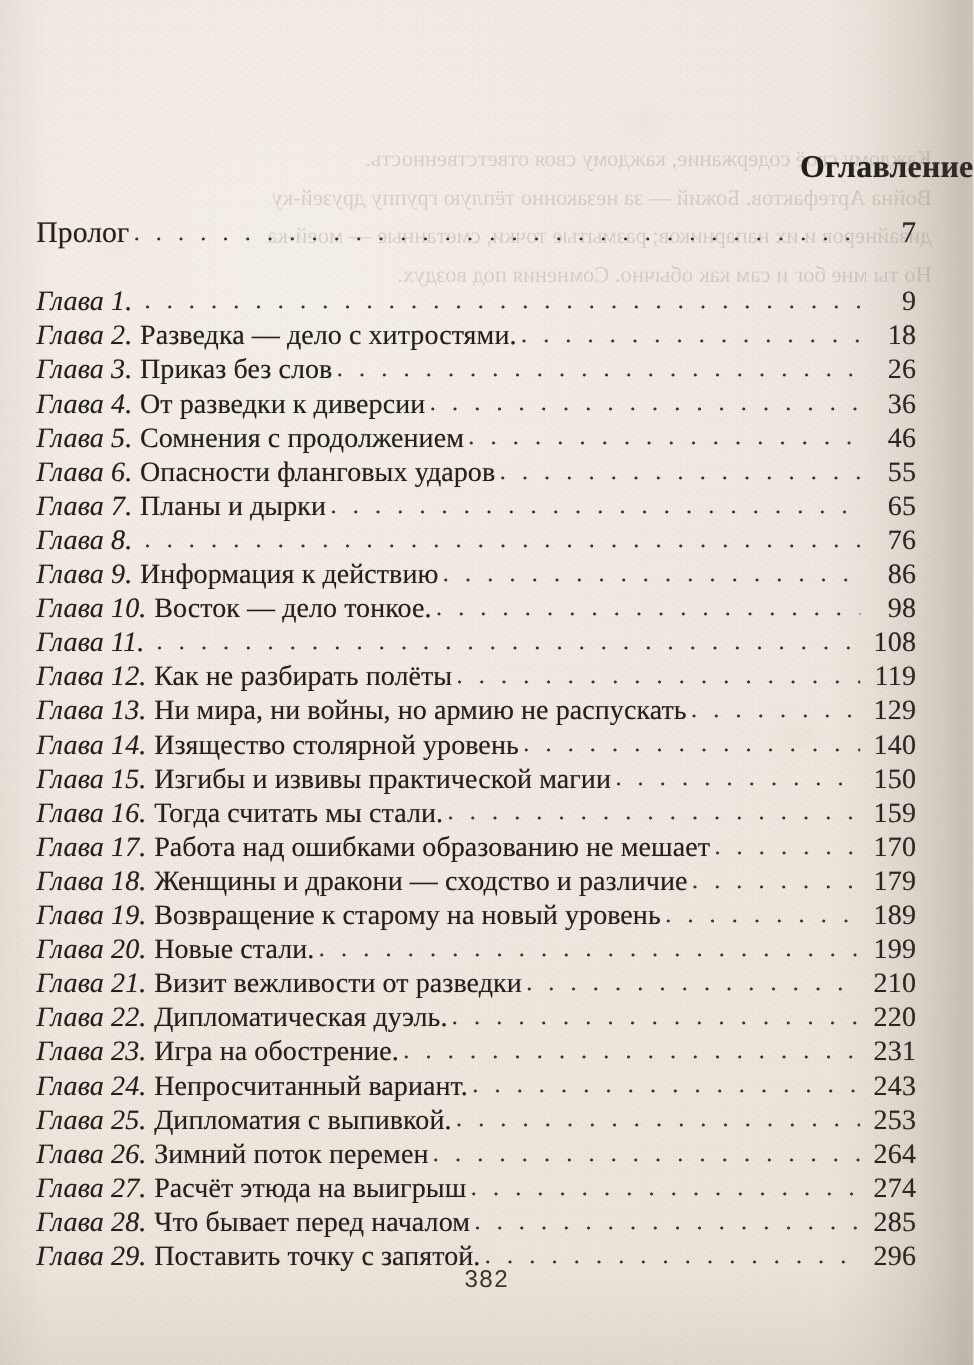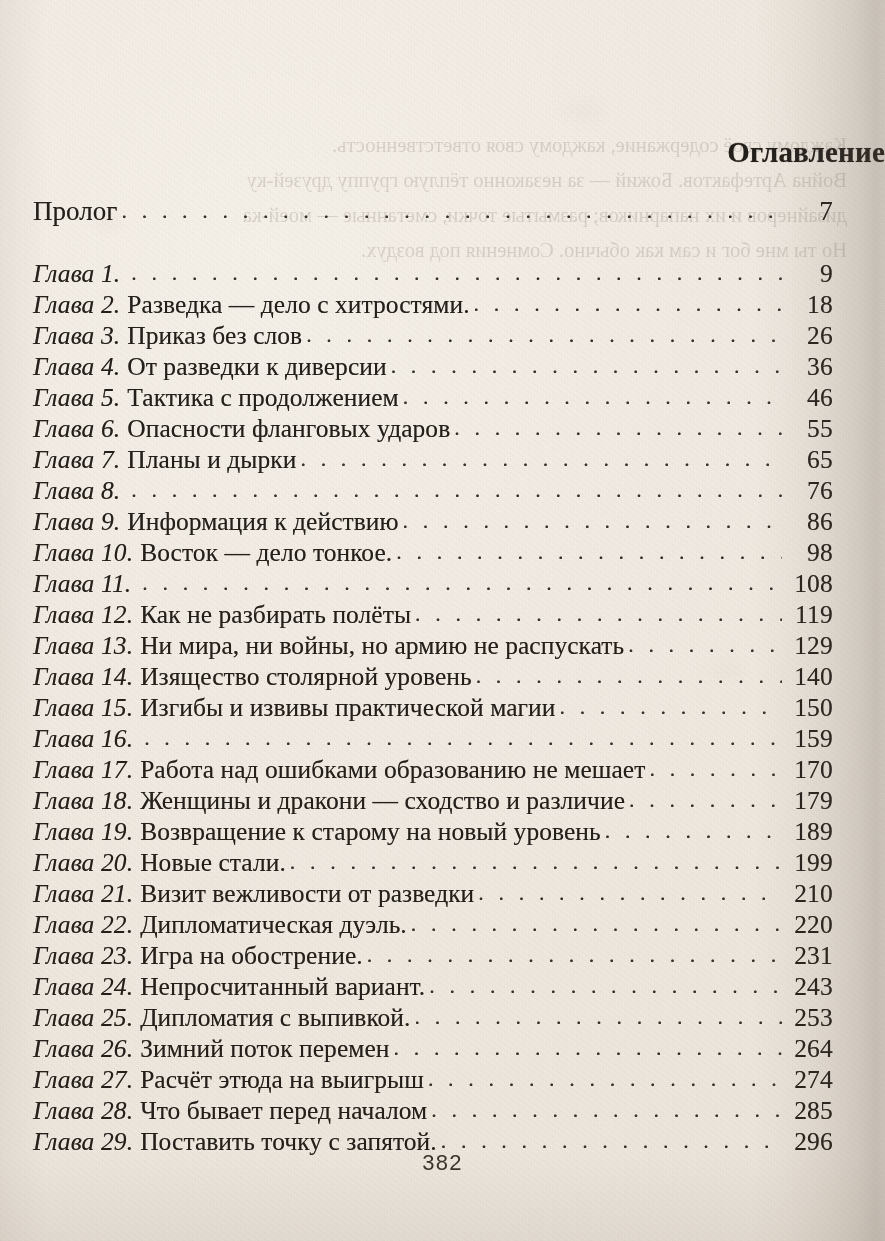--- a/index.html
+++ b/index.html
@@ -187,21 +187,21 @@
           <span class="pageno">26</span>
         </div>
         <div class="entry">
           <span class="ch-label">Глава 4.</span>
           <span class="ch-title">От разведки к диверсии</span>
           <span class="leader"></span>
           <span class="pageno">36</span>
         </div>
         <div class="entry">
           <span class="ch-label">Глава 5.</span>
-          <span class="ch-title">Тактика с продолжением</span>
+          <span class="ch-title">Сомнения с продолжением</span>
           <span class="leader"></span>
           <span class="pageno">46</span>
         </div>
         <div class="entry">
           <span class="ch-label">Глава 6.</span>
           <span class="ch-title">Опасности фланговых ударов</span>
           <span class="leader"></span>
           <span class="pageno">55</span>
         </div>
         <div class="entry">
@@ -251,20 +251,21 @@
           <span class="pageno">140</span>
         </div>
         <div class="entry">
           <span class="ch-label">Глава 15.</span>
           <span class="ch-title">Изгибы и извивы практической магии</span>
           <span class="leader"></span>
           <span class="pageno">150</span>
         </div>
         <div class="entry">
           <span class="ch-label">Глава 16.</span>
+          <span class="ch-title">Тогда считать мы стали.</span>
           <span class="leader"></span>
           <span class="pageno">159</span>
         </div>
         <div class="entry">
           <span class="ch-label">Глава 17.</span>
           <span class="ch-title">Работа над ошибками образованию не мешает</span>
           <span class="leader"></span>
           <span class="pageno">170</span>
         </div>
         <div class="entry">

